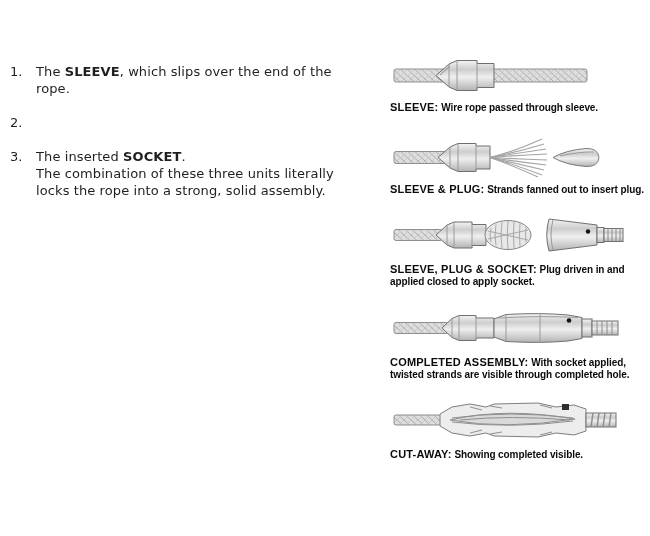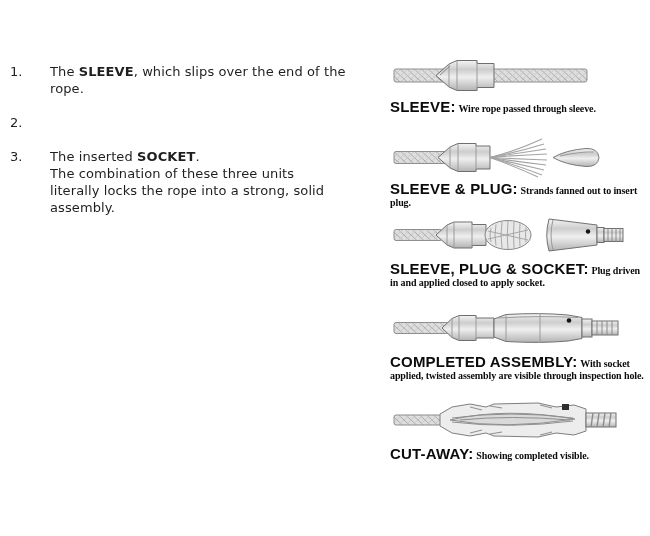--- a/index.html
+++ b/index.html
@@ -12,35 +12,35 @@
   }
 
   
   .instructions {
     position:absolute; left:10px; top:63px; width:336px;
     color:#1f1f1f; font-size:13px; line-height:17px;
     letter-spacing:0.1px;
   }
   .item { display:flex; margin-bottom:17px; }
   .num  { flex:0 0 26px; width:26px; }
-  .txt  { width:302px;margin-left:14px; }
+  .txt  { width:302px; }
   .txt b { font-weight:bold; }
   .after { display:block; }
 
   
   .figure { position:absolute; left:390px; width:254px; }
   .fig-art { display:block; }
   .fig-cap {
     font-family:"Liberation Sans", sans-serif;
     font-weight:bold; color:#0b0b0b;
     font-size:10px; line-height:12px; margin-top:2px;
     width:254px;
   }
-  .cap-label { font-size:15px; letter-spacing:0.2px; }
-  .cap-desc  { letter-spacing:-0.1px;font-family:Liberation Serif, serif; }
+  .cap-label { font-size:11px; letter-spacing:0.2px; }
+  .cap-desc  { letter-spacing:-0.1px; }
 
   svg { overflow:visible; }
 </style>
 </head>
 <body>
 
 <div class="instructions">
 
   <div class="item">
     <span class="num">1.</span>
@@ -148,21 +148,21 @@
     <path d="M62,16.5 L62,35.5 M69,13.5 L69,38.5 M86,13.5 L86,38.5" stroke="#9a9a9a" fill="none"></path>
     <path d="M104,17 L116,12.5 Q150,10.5 178,13 L192,15.5 L192,36.5 L178,39 Q150,41.5 116,39.5 L104,35 Z" fill="url(#met)" stroke="#707070" stroke-linejoin="round"></path>
     <path d="M116,12.5 L116,39.5 M150,11 L150,41 M108,16 Q150,13.5 188,15.5" stroke="#9a9a9a" fill="none"></path>
     <rect x="192" y="17" width="10" height="18" fill="url(#met)" stroke="#707070"></rect>
     <rect x="202" y="19" width="26" height="14" fill="url(#met)" stroke="#707070"></rect>
     <path d="M207,19 L207,33 M212,19 L212,33 M217,19 L217,33 M222,19 L222,33" stroke="#8a8a8a" fill="none"></path>
     <circle cx="179" cy="18.5" r="2.3" fill="#141414"></circle>
   </svg>
   <div class="fig-cap">
     <span class="cap-label">COMPLETED ASSEMBLY:</span>
-    <span class="cap-desc">With socket applied, twisted assembly are visible through inspection hole.</span>
+    <span class="cap-desc">With socket applied, twisted strands are visible through completed hole.</span>
   </div>
 </div>
 
 <div class="figure" style="top:394px">
   <svg class="fig-art" width="250" height="52" viewBox="0 0 250 52">
     <rect x="4" y="21" width="48" height="10" rx="2" fill="url(#ropeP)" stroke="#8f8f8f"></rect>
     <path d="M50,20 L62,13 L80,10 L96,13 L104,10 L148,9 L166,13 L184,11 L196,15 L196,37 L184,41 L166,39 L148,43 L104,42 L96,39 L80,42 L62,39 L50,32 Z" fill="#ededed" stroke="#7e7e7e" stroke-linejoin="round"></path>
     <path d="M60,26 Q115,13 185,25 Q115,36 60,26 Z" fill="#d9d9d9" stroke="#8f8f8f"></path>
     <g stroke="#8f8f8f" fill="none">
       <path d="M62,24 Q120,16 183,24"></path>

